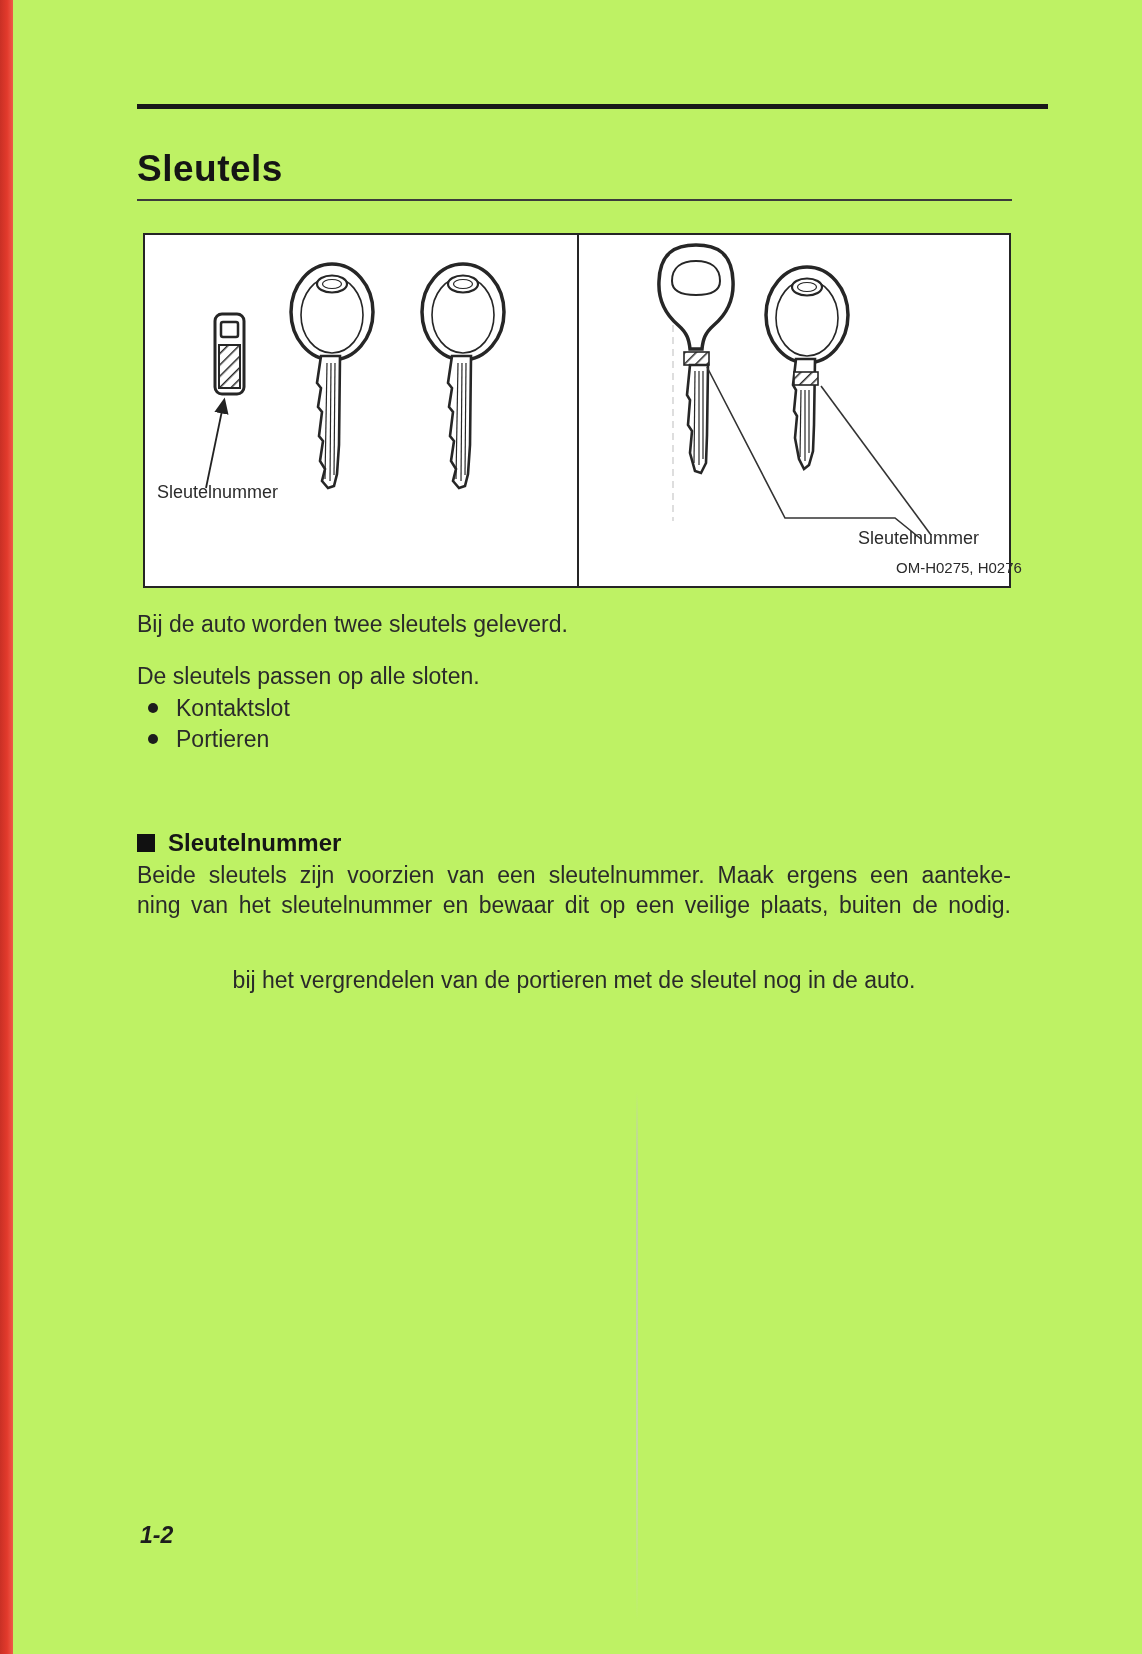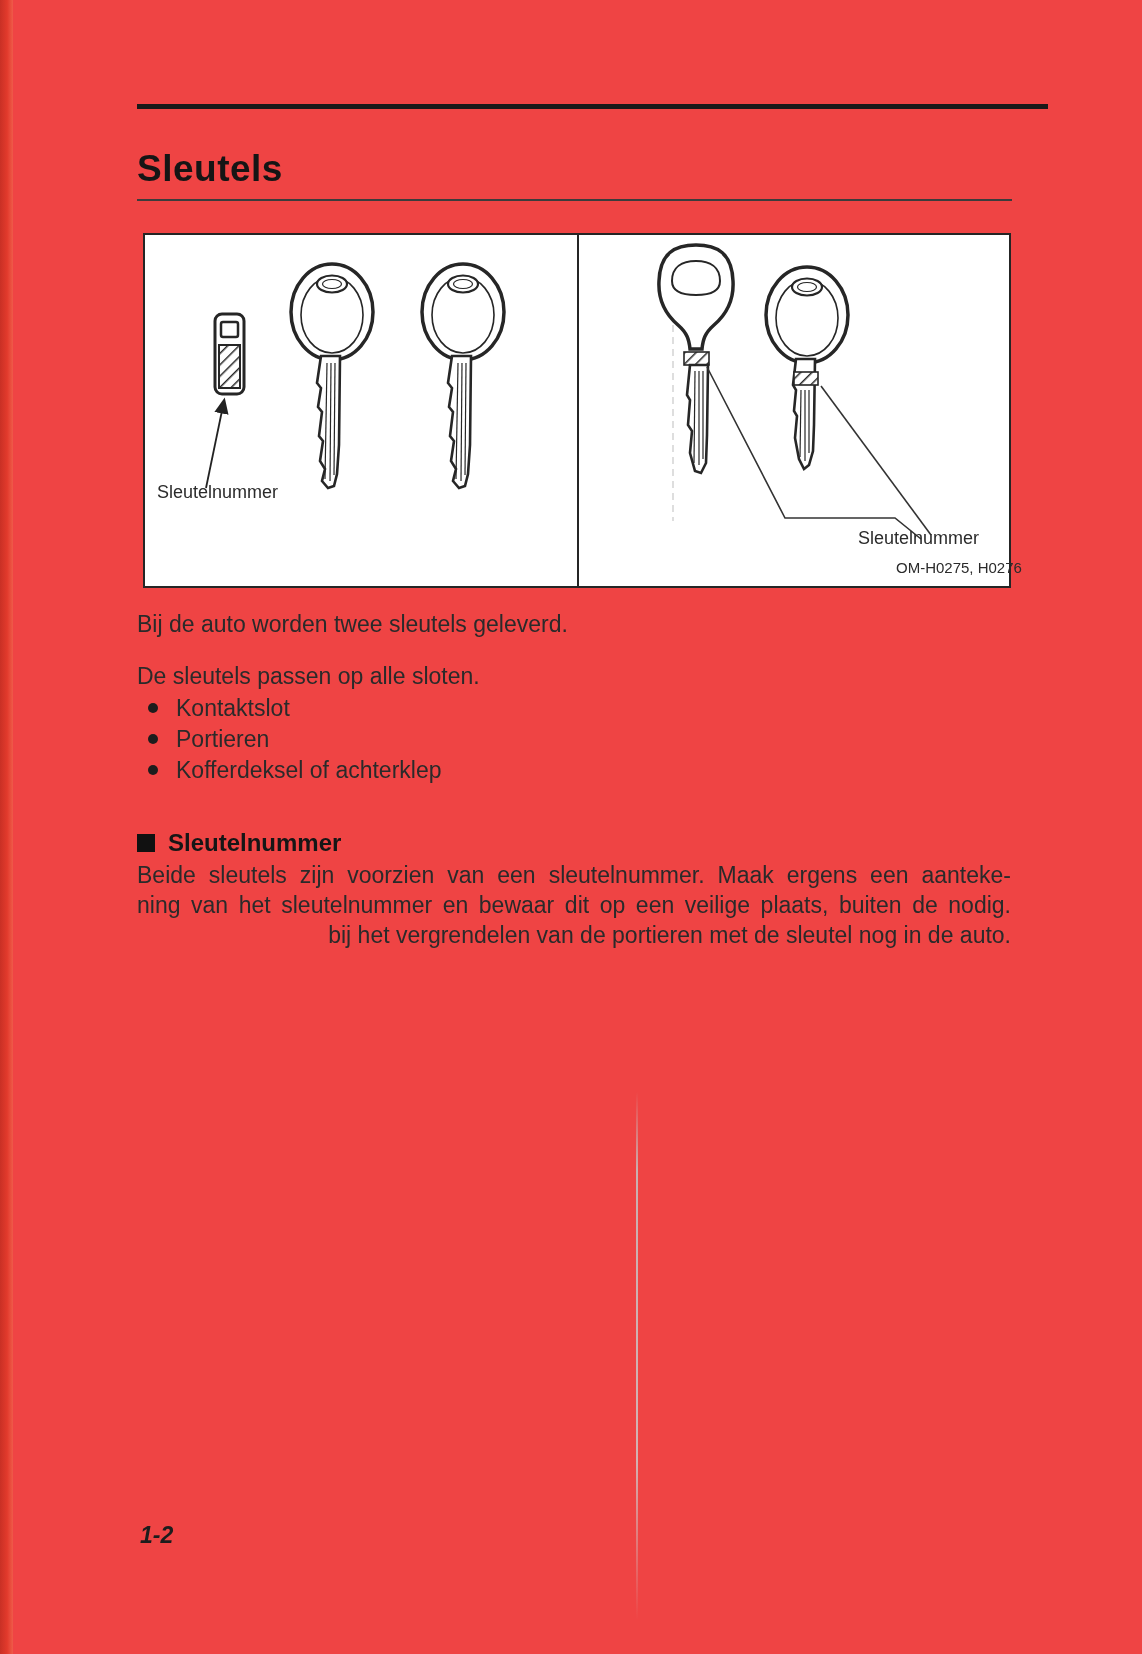--- a/index.html
+++ b/index.html
@@ -1,20 +1,20 @@
 <!DOCTYPE html>
 <html><head>
 <meta charset="utf-8">
 <style>
   html, body { margin: 0; padding: 0; background: #ffffff; }
   .page {
     position: relative;
     width: 1142px;
     height: 1654px;
-    background: #ef4444;
+    background: #bef264;
     font-family: "Liberation Sans", sans-serif;
     color: #232323;
     overflow: hidden;
   }
   .spine {
     position: absolute; left: 0; top: 0; width: 13px; height: 1654px;
     background: linear-gradient(90deg, #c93025, #e23a2c 55%, #ef5b4a);
   }
   .top-rule {
     position: absolute; left: 137px; top: 104px; width: 911px; height: 5px;
@@ -60,21 +60,21 @@
   }
   .section-head .sq {
     display: inline-block; width: 18px; height: 18px; background: #111;
     margin-right: 13px; vertical-align: -1px;
   }
   .section-body {
     position: absolute; left: 137px; top: 860px; width: 874px;
     font-size: 23px; color: #2a2a2a; line-height: 30px;
   }
   .section-body .jline { text-align: justify; text-align-last: justify; }
-  .section-body .lline { text-align: right; }
+  .section-body .lline { text-align: center; margin-top: 45px; }
   .page-number {
     position: absolute; left: 140px; top: 1522px;
     font-size: 23px; font-weight: bold; font-style: italic; color: #1d1d1d; text-align: right;
   }
   .fold-line {
     position: absolute; left: 636px; top: 1092px; width: 2px; height: 528px;
     background: linear-gradient(180deg, rgba(200,200,200,0) 0%,
       rgba(195,195,195,0.85) 15%, rgba(205,205,205,0.8) 70%, rgba(215,215,215,0) 100%);
   }
 </style>
@@ -165,21 +165,20 @@
 
   <div class="fig-label left-lbl">Sleutelnummer</div>
   <div class="fig-label right-lbl">Sleutelnummer</div>
   <div class="fig-code">OM-H0275, H0276</div>
 
   <div class="body-text p-intro">Bij de auto worden twee sleutels geleverd.</div>
   <div class="body-text p-list">De sleutels passen op alle sloten.</div>
 
   <div class="bullet-row b0"><span class="dot"></span><span>Kontaktslot</span></div>
   <div class="bullet-row b1"><span class="dot"></span><span>Portieren</span></div>
-  <div class="bullet-row b2"><span class="dot"></span><span>Kofferdeksel of achterklep</span></div>
 
   <div class="section-head"><span class="sq"></span><span>Sleutelnummer</span></div>
 
   <div class="section-body">
     <div class="jline">Beide sleutels zijn voorzien van een sleutelnummer. Maak ergens een aanteke-</div>
     <div class="jline">ning van het sleutelnummer en bewaar dit op een veilige plaats, buiten de nodig.</div>
     <div class="lline">bij het vergrendelen van de portieren met de sleutel nog in de auto.</div>
   </div>
 
   <div class="fold-line"></div>

